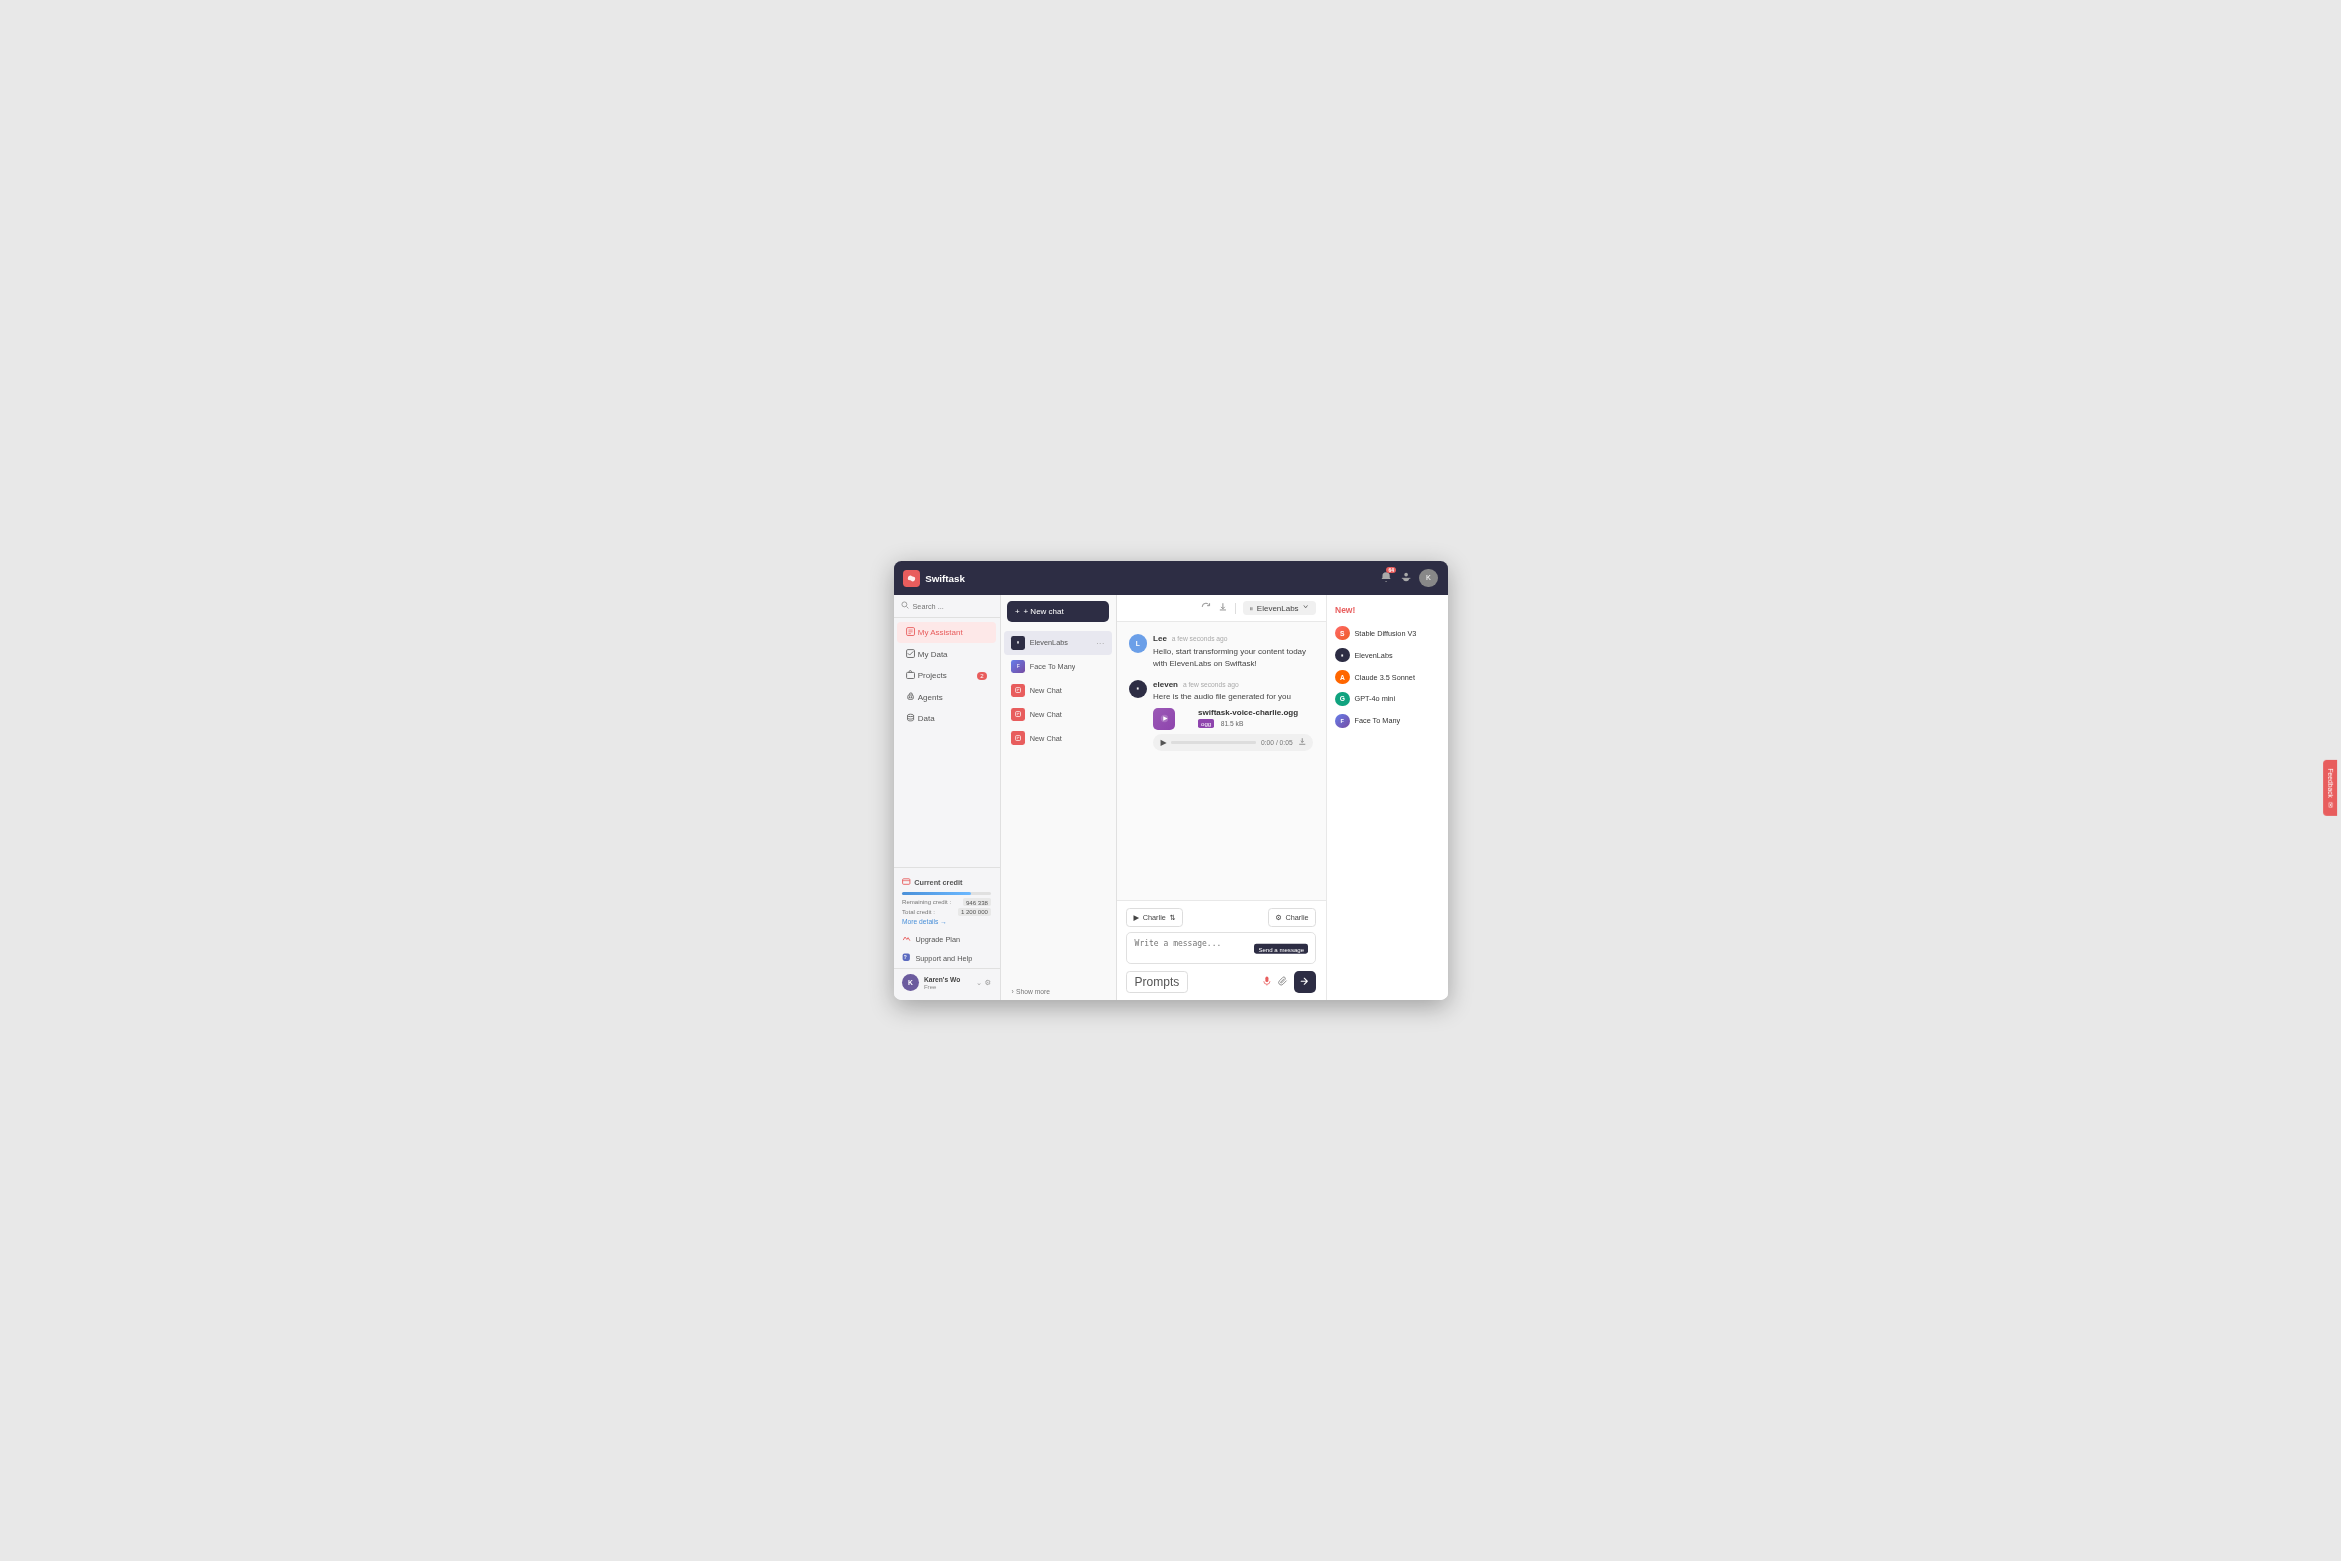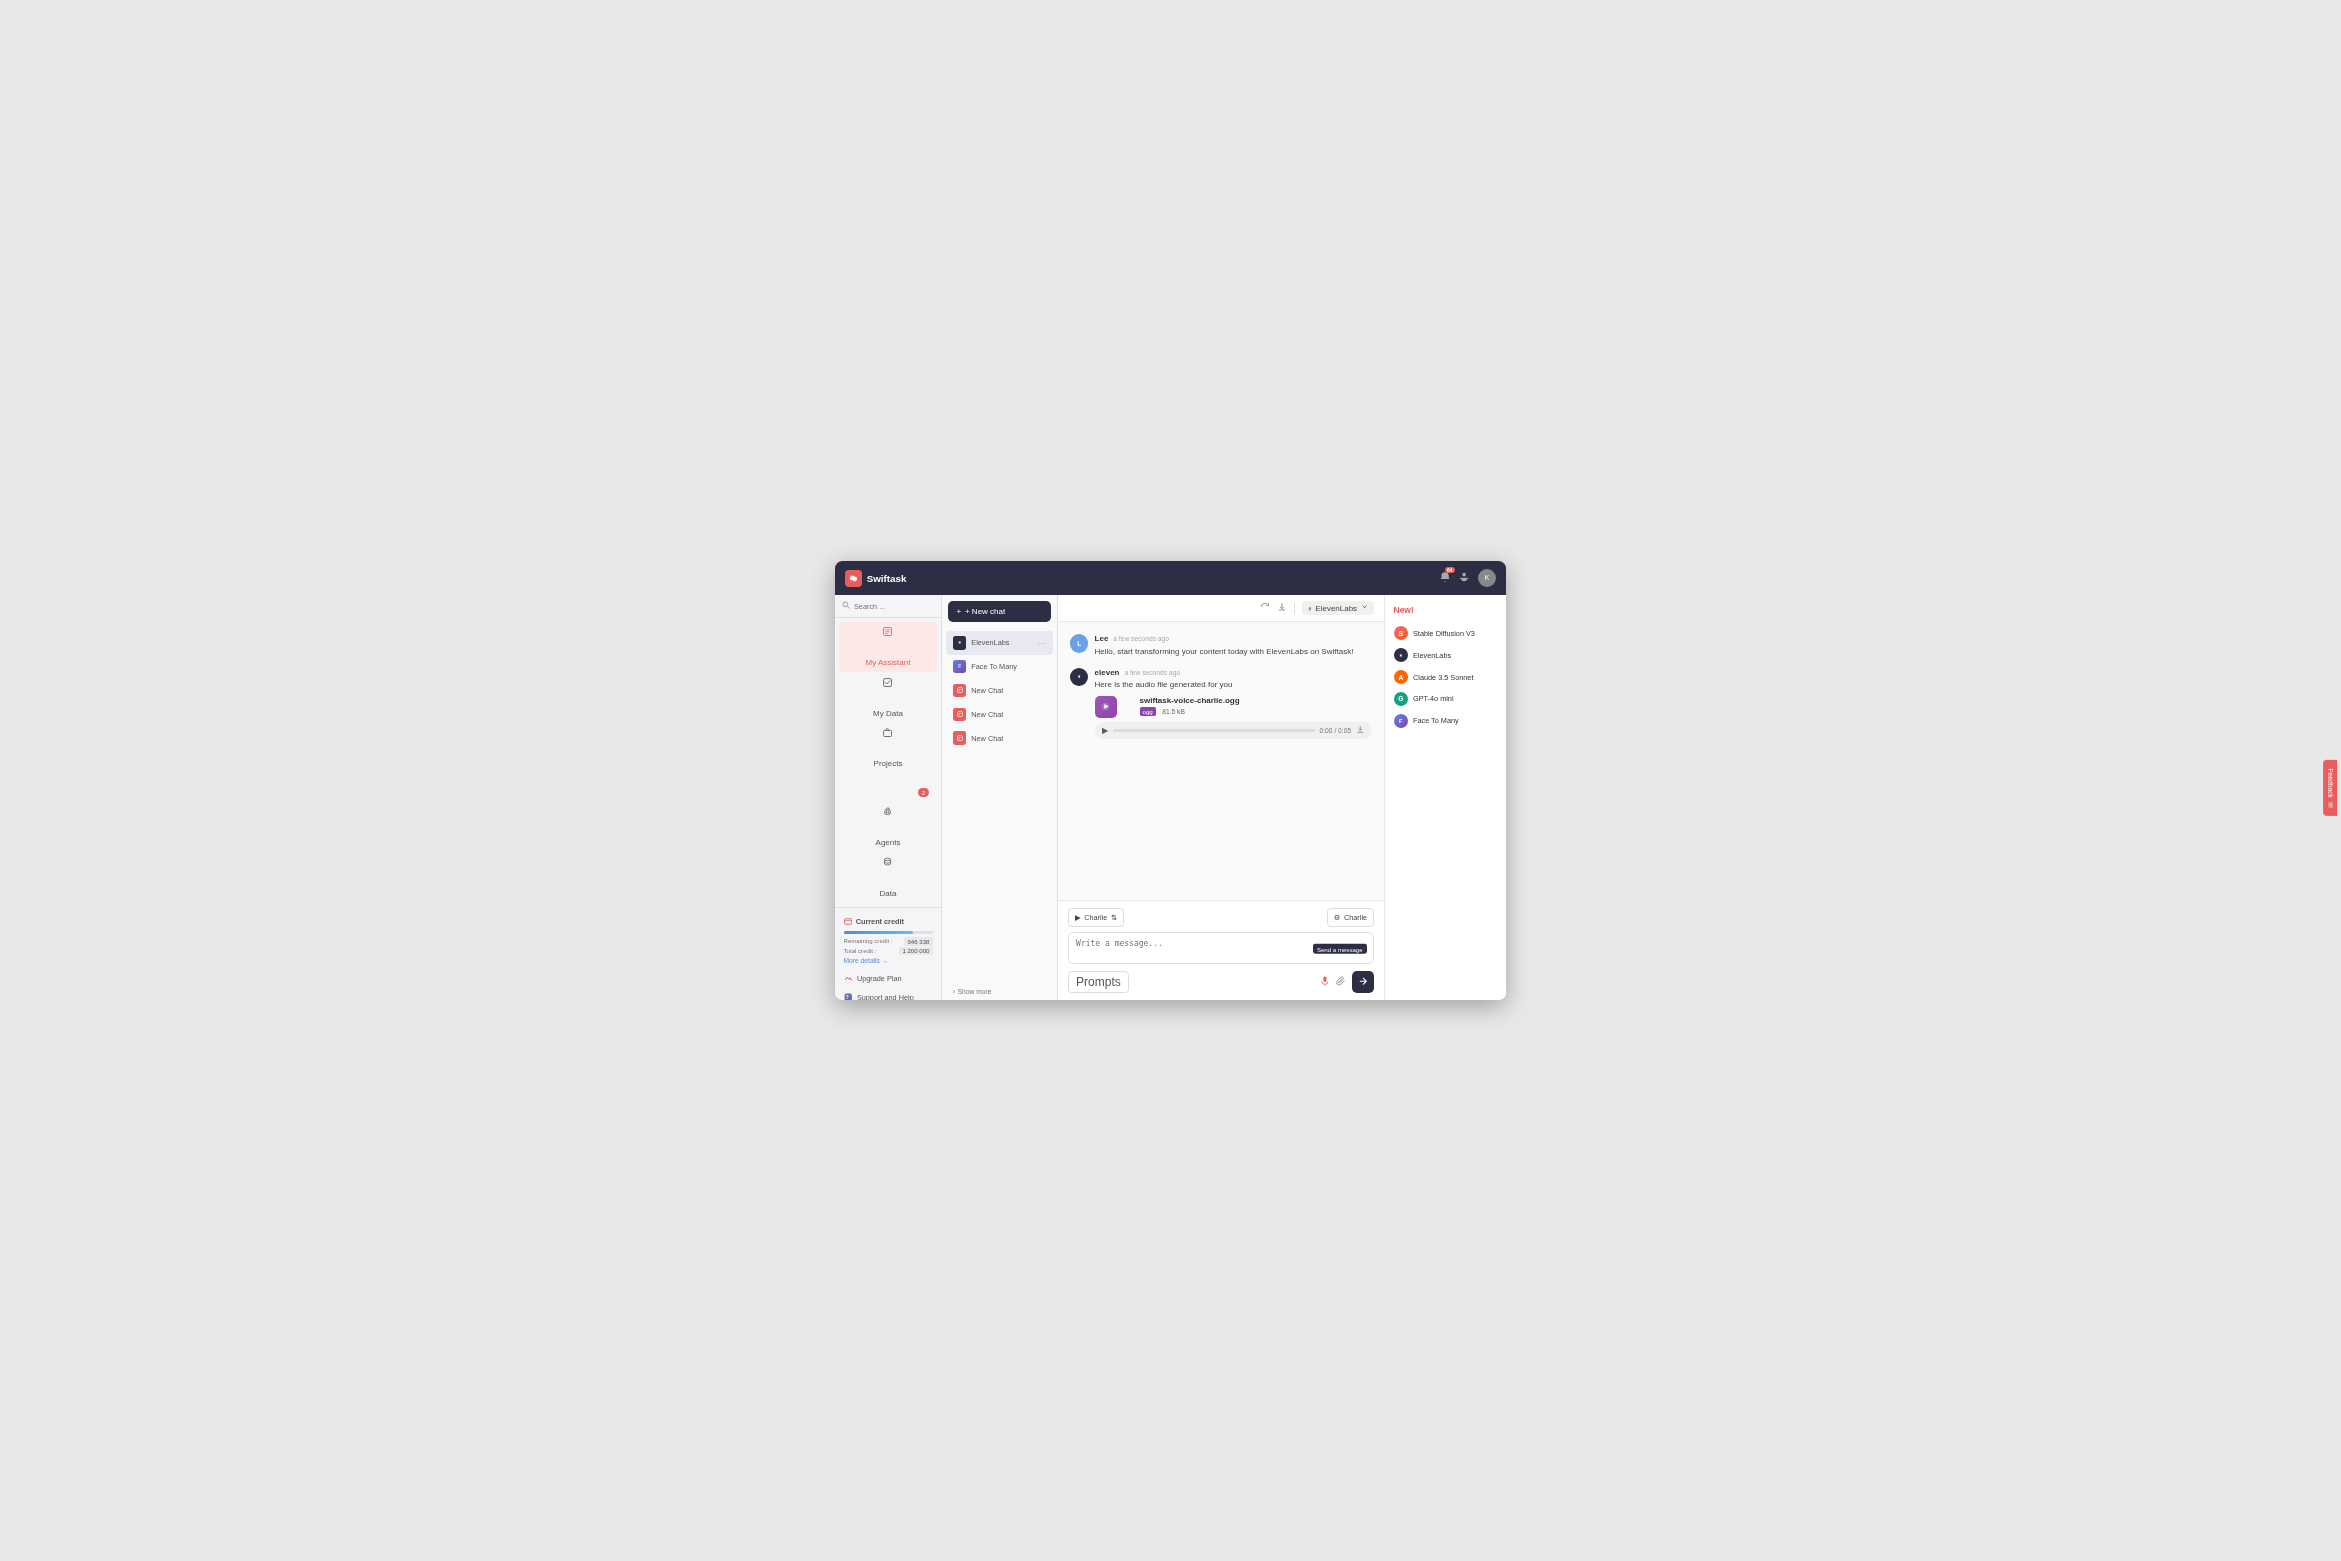--- a/index.html
+++ b/index.html
@@ -1,17 +1,17 @@
 <!DOCTYPE html>
 <html style="font-size:9.8px"><head>
   <meta charset="utf-8">
   <style>
     * { box-sizing: border-box; margin: 0; padding: 0; }
     body { font-family: -apple-system, BlinkMacSystemFont, 'Segoe UI', sans-serif; background: #e8e8e8; display: flex; align-items: center; justify-content: center; min-height: 100vh; }
-    .app-window { width: 671px; height: 439px; background: #fff; border-radius: 7.3px; overflow: hidden; display: flex; flex-direction: column; box-shadow: 0 6.1px 24.4px rgba(0,0,0,0.3); }
+    .app-window { width: 554px; height: 439px; background: #fff; border-radius: 7.3px; overflow: hidden; display: flex; flex-direction: column; box-shadow: 0 6.1px 24.4px rgba(0,0,0,0.3); }
 
     
     .title-bar { background: #2d2d44; height: 34px; display: flex; align-items: center; padding: 0 9.8px; flex-shrink: 0; }
     .title-bar-logo { display: flex; align-items: center; gap: 4.9px; flex: 1; }
     .logo-icon { width: 17px; height: 17px; background: #e85d5d; border-radius: 3.7px; display: flex; align-items: center; justify-content: center; color: #fff; font-size: 7.3px; font-weight: bold; }
     .logo-text { color: #fff; font-size: 9.8px; font-weight: 600; }
     .title-bar-actions { display: flex; align-items: center; gap: 7.3px; }
     .tb-icon { position: relative; cursor: pointer; color: #aaa; font-size: 11px; }
     .tb-badge { position: absolute; top: -3.7px; right: -3.7px; background: #e85d5d; color: #fff; font-size: 4.9px; font-weight: bold; border-radius: 4.9px; padding: 0.6px 2.4px; }
     .avatar { width: 18.3px; height: 18.3px; background: #888; border-radius: 50%; overflow: hidden; display: flex; align-items: center; justify-content: center; color: #fff; font-size: 7.3px; }
@@ -21,21 +21,21 @@
 
     
     .left-sidebar { width: 107px; background: #f5f5f7; display: flex; flex-direction: column; border-right: 0.6px solid #e0e0e0; flex-shrink: 0; }
     .search-bar { display: flex; align-items: center; gap: 3.7px; padding: 6.1px 7.3px; border-bottom: 0.6px solid #e0e0e0; }
     .search-icon { color: #999; font-size: 8px; }
     .search-input { flex: 1; border: none; background: transparent; font-size: 7.3px; color: #666; outline: none; }
     .search-kbd { font-size: 6.1px; color: #aaa; background: #e8e8e8; border-radius: 1.8px; padding: 0.6px 2.4px; }
     .collapse-icon { color: #aaa; font-size: 6.7px; cursor: pointer; }
 
     .nav-items { padding: 3.7px 0; }
-    .nav-item { display: flex; align-items: center; gap: 20px; padding: 4.9px 8.5px; cursor: pointer; font-size: 8px; color: #555; border-radius: 3.7px; margin: 0.6px 3.7px; flex-direction: column; }
+    .nav-item { display: flex; align-items: center; gap: 3px; padding: 4.9px 8.5px; cursor: pointer; font-size: 8px; color: #555; border-radius: 3.7px; margin: 0.6px 3.7px; }
     .nav-item.active { color: #e85d5d; background: #fde8e8; }
     .nav-item-icon { font-size: 9.1px; }
     .nav-badge { background: #e85d5d; color: #fff; border-radius: 6.1px; font-size: 6.1px; padding: 0.6px 3.7px; margin-left: auto; }
 
     .sidebar-bottom { margin-top: auto; border-top: 0.6px solid #e0e0e0; padding: 4px 0; }
     .credit-section { padding: 4.9px 8.5px; }
     .credit-header { display: flex; align-items: center; gap: 3.7px; font-size: 7.3px; color: #555; font-weight: 600; margin-bottom: 3.7px; }
     .credit-icon { color: #e85d5d; }
     .credit-bar-bg { height: 3px; background: #e0e0e0; border-radius: 1.8px; margin-bottom: 3.7px; }
     .credit-bar-fill { height: 3px; background: linear-gradient(90deg, #4a90d9, #6bb8ff); border-radius: 1.8px; width: 78%; }

